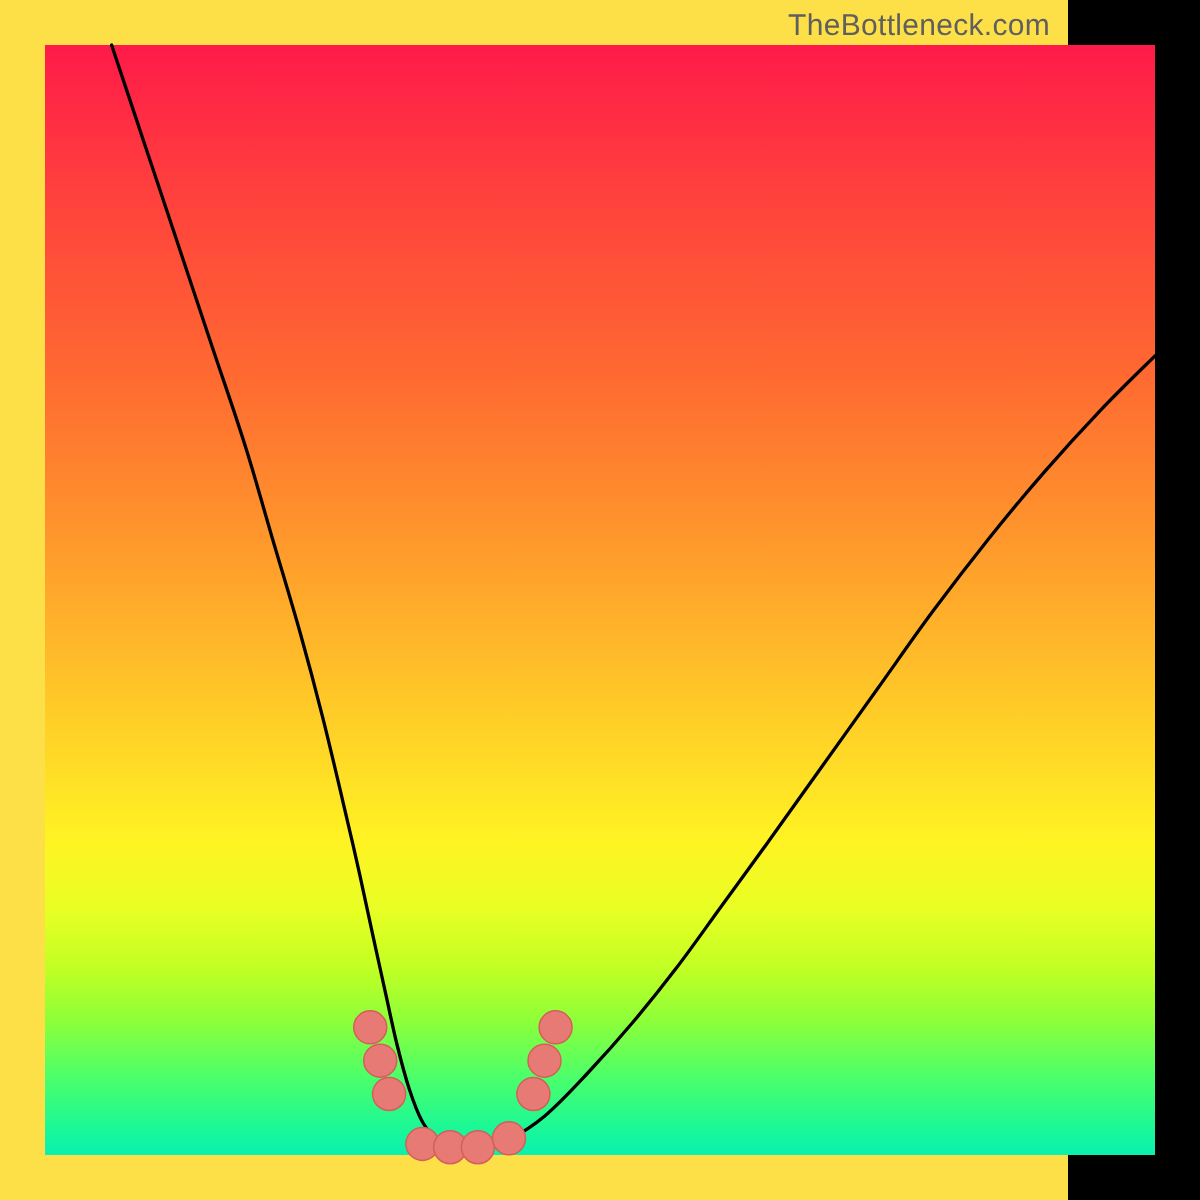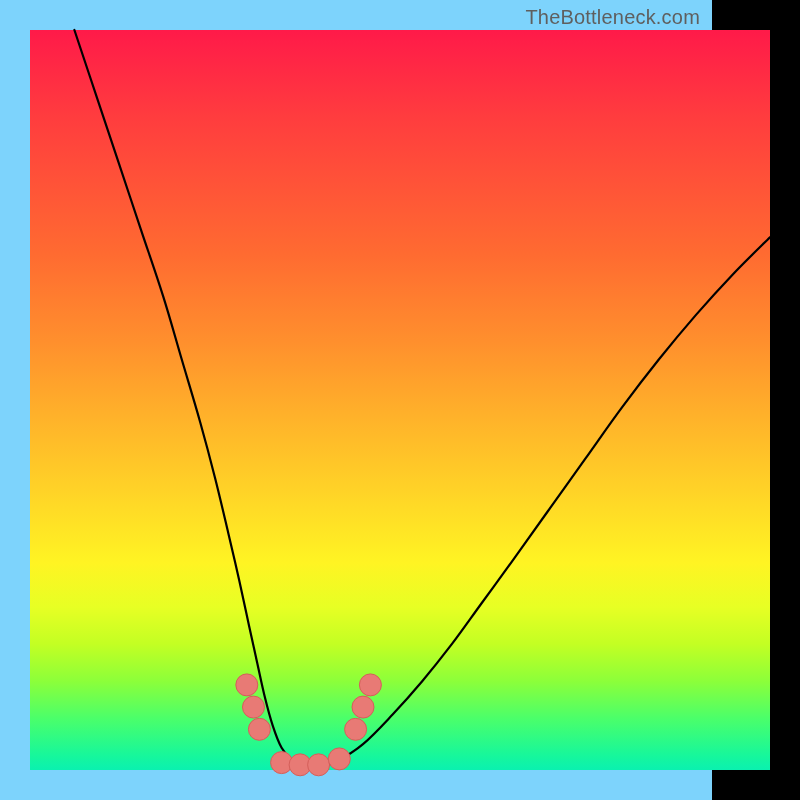--- a/index.html
+++ b/index.html
@@ -8,21 +8,21 @@
     width: 800px;
     height: 800px;
     overflow: hidden;
     background: #000;
     font-family: Arial, Helvetica, sans-serif;
   }
   .frame {
     position: relative;
     width: 712px;
     height: 800px;
-    background: #7dd3fc;
+    background: #fde047;
   }
   .plot-area {
     position: absolute;
     left: 30px;
     top: 30px;
     width: 740px;
     height: 740px;
     
     background: linear-gradient(
       to bottom,

